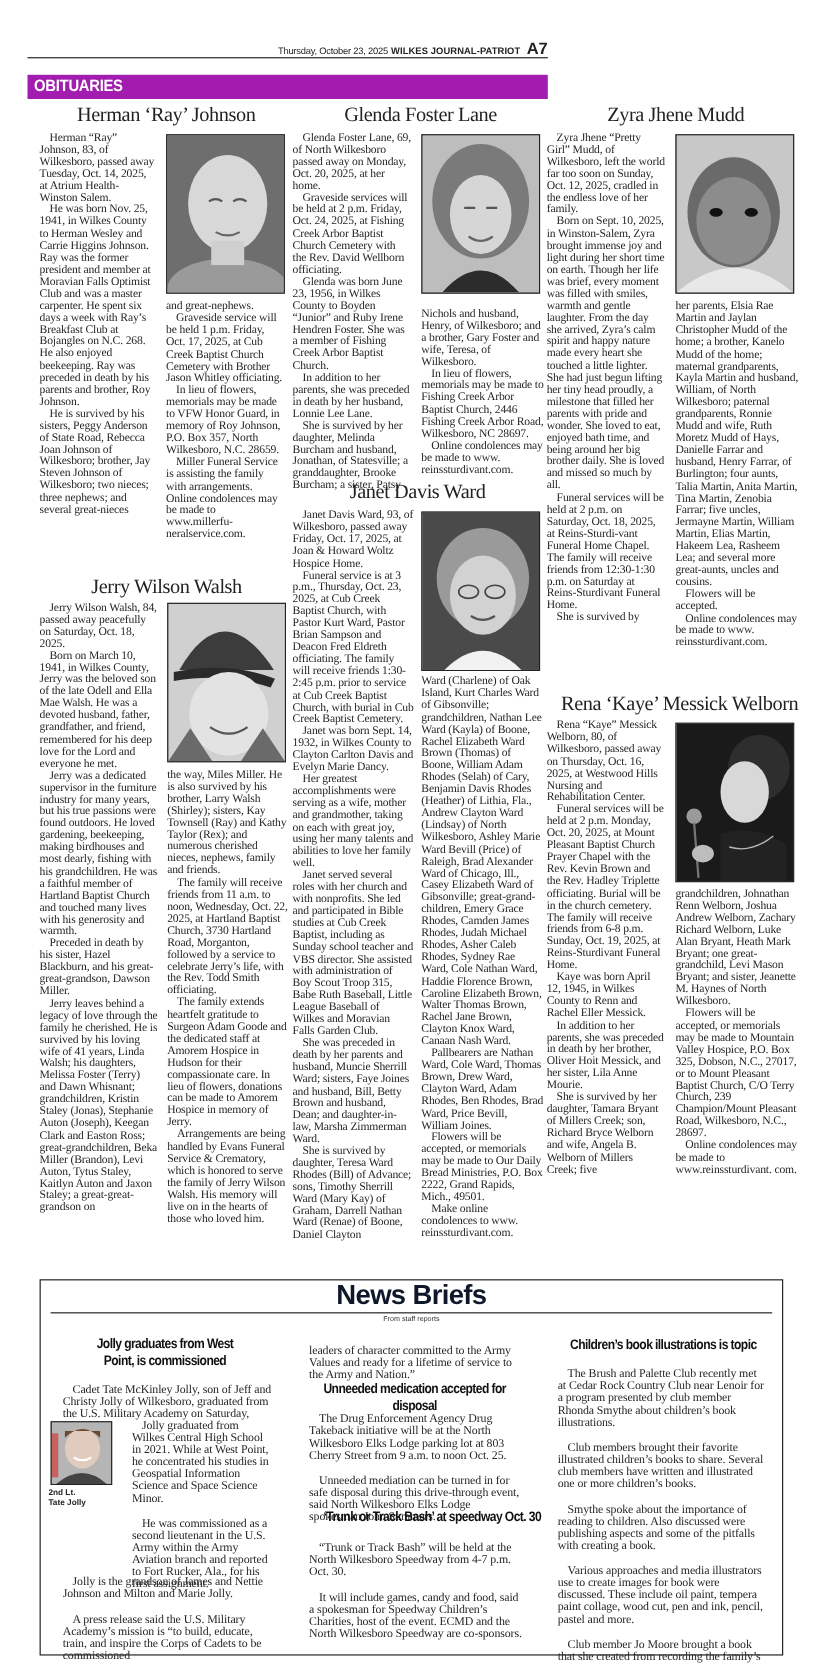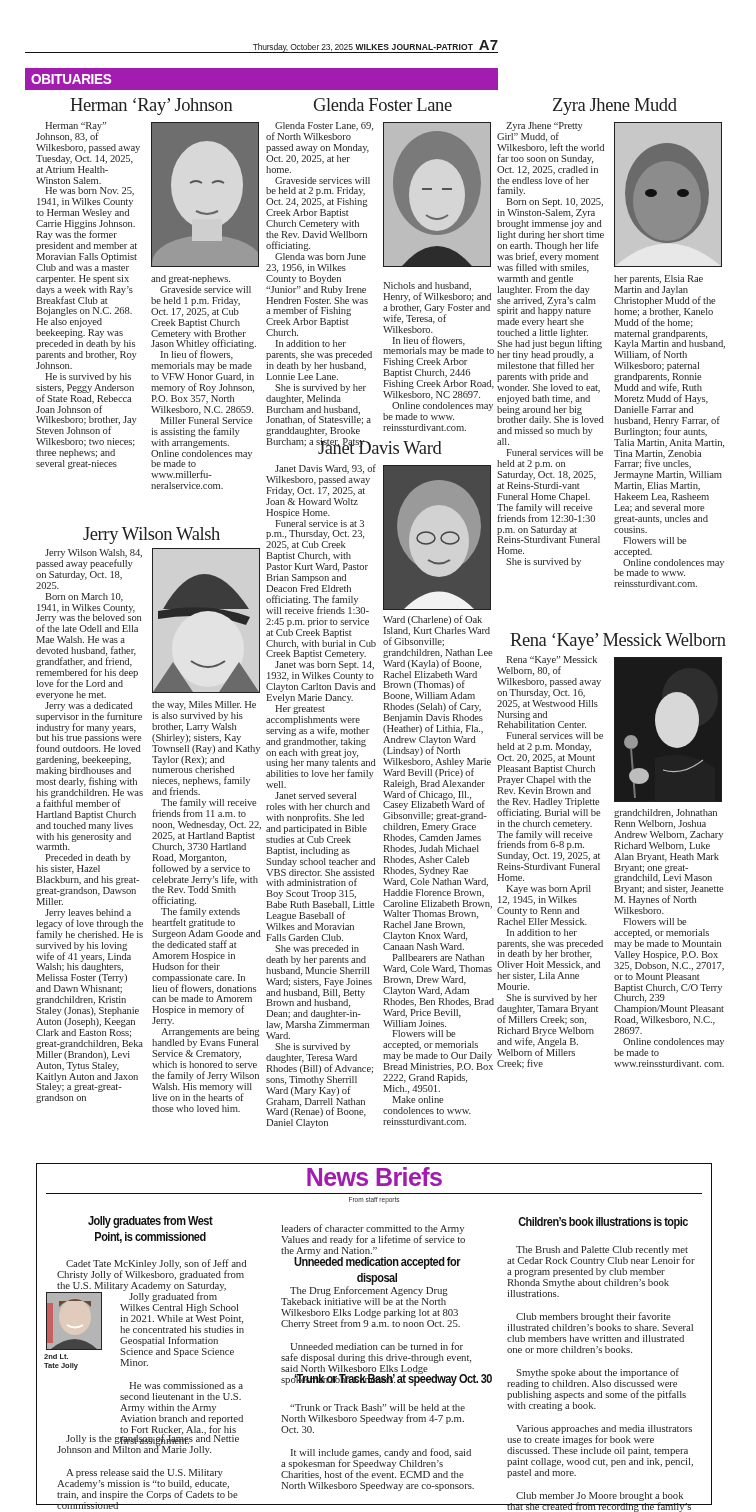--- a/index.html
+++ b/index.html
@@ -13,21 +13,21 @@
   .section-bar { left:25px; top:68px; width:473px; height:22px; background:#a21caf; }
   .section-bar span { position:absolute; left:6px; top:2px; color:#fff; font-family:"Liberation Sans", sans-serif; font-weight:bold; font-size:15px; letter-spacing:-0.3px; transform:scaleX(0.9); transform-origin:left center; }
 
   .name { font-family:"Liberation Serif", serif; font-size:18.5px; color:#222; white-space:nowrap; letter-spacing:-0.4px; }
   .col { font-family:"Liberation Serif", serif; font-size:10.6px; line-height:10.9px; color:#262626; letter-spacing:-0.15px; }
   .col p { margin:0; text-indent:9px; }
   .photo { border:1px solid #222; background:#8a8a8a; overflow:hidden; }
   .photo svg { width:100%; height:100%; display:block; }
 
   .briefs-box { left:36px; top:1163px; width:676px; height:342px; border:1.5px solid #111; box-sizing:border-box; }
-  .briefs-title { left:36px; top:1163px; width:676px; text-align:center; font-family:"Liberation Sans", sans-serif; font-weight:bold; font-size:25px; letter-spacing:-0.6px; color:#a21caf; }
+  .briefs-title { left:36px; top:1163px; width:676px; text-align:center; font-family:"Liberation Sans", sans-serif; font-weight:bold; font-size:25px; letter-spacing:-0.6px; color:#0f172a; }
   .briefs-rule { left:46px; top:1193px; width:656px; height:1px; background:#111; }
   .briefs-credit { left:36px; top:1196px; width:676px; text-align:center; font-family:"Liberation Sans", sans-serif; font-size:6.5px; color:#333; }
   .bhead { font-family:"Liberation Sans", sans-serif; font-weight:bold; font-size:12.5px; line-height:16px; color:#111; text-align:center; letter-spacing:-0.6px; transform:scaleX(0.88); transform-origin:center; }
   .bcol { font-family:"Liberation Serif", serif; font-size:10.8px; line-height:11px; color:#262626; letter-spacing:-0.1px; }
   .bcol p { margin:12px; text-indent:9px; }
   .caption { font-family:"Liberation Sans", sans-serif; font-weight:bold; font-size:7.5px; line-height:9px; color:#222; }
 </style>
 </head>
 <body>
 

